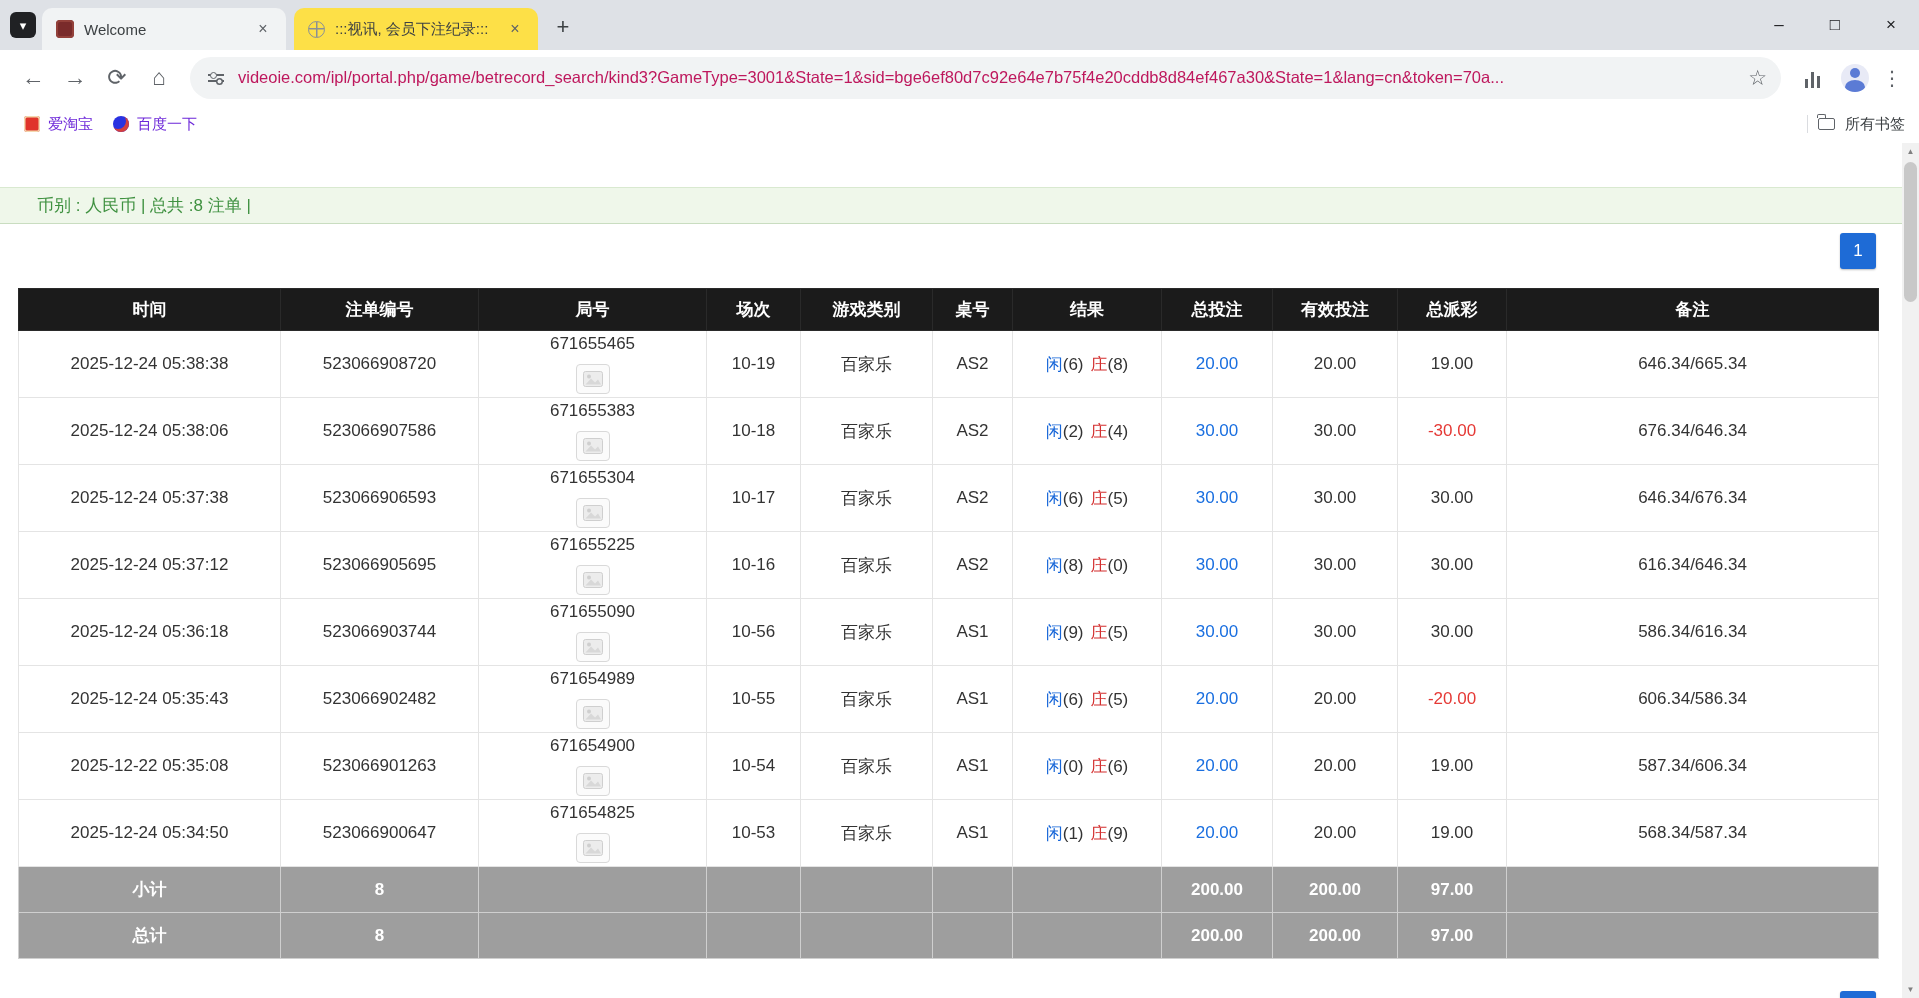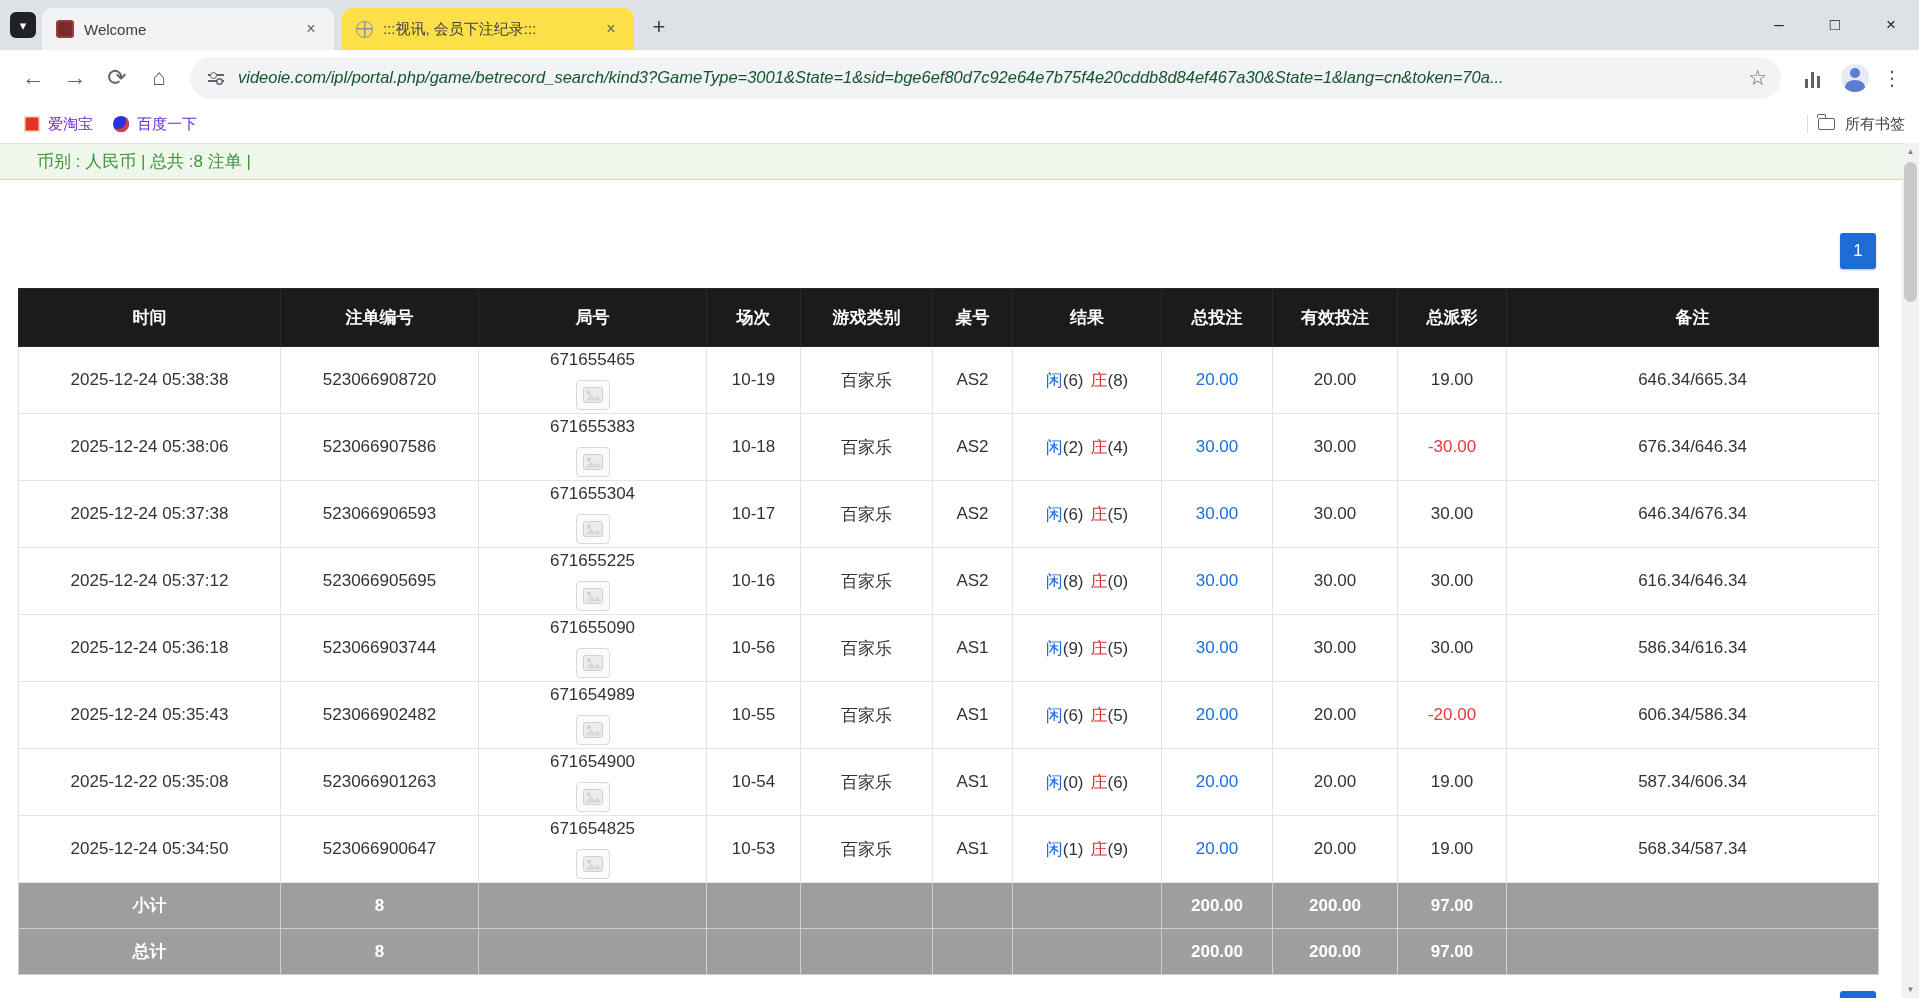--- a/index.html
+++ b/index.html
@@ -4,21 +4,21 @@
 <style>
   * { margin:0; padding:0; box-sizing:border-box; }
   html,body { width:1919px; height:998px; }
   body { font-family:"Liberation Sans","DejaVu Sans",sans-serif; background:#dee1e6; overflow:hidden; }
   .screen { position:relative; width:1919px; height:998px; overflow:hidden; }
 
   
   .tabstrip { height:50px; background:#dee1e6; display:flex; align-items:flex-end; position:relative; }
   .tab-search-btn { width:26px; height:26px; border-radius:6px; background:#202124; color:#fff;
     display:flex; align-items:center; justify-content:center; font-size:13px; margin:0 6px 12px 10px; cursor:pointer; }
-  .tab { width:292px; height:42px; display:flex; align-items:center; gap:10px; padding:0 12px 0 14px;
+  .tab { width:244px; height:42px; display:flex; align-items:center; gap:10px; padding:0 12px 0 14px;
     border-radius:10px 10px 0 0; font-size:15px; color:#3c4043; cursor:pointer; }
   .tab.inactive { background:#f1f3f4; margin-right:8px; }
   .tab.active { background:#fde047; }
   .tab-title { flex:1; white-space:nowrap; overflow:hidden; text-overflow:ellipsis; }
   .tab-close { width:22px; height:22px; border-radius:50%; display:flex; align-items:center; justify-content:center;
     color:#5f6368; font-size:16px; flex:none; }
   .favicon-welcome { width:18px; height:18px; border-radius:4px; background:#7a2b2b; flex:none;
     box-shadow: inset 0 0 0 2px #93403a; }
   .globe-icon { width:17px; height:17px; border:1.5px solid #8a9096; border-radius:50%; flex:none;
     background:
@@ -34,22 +34,22 @@
   .toolbar { height:55px; background:#ffffff; display:flex; align-items:center; padding:0 12px; }
   .nav-icon { width:42px; height:42px; border-radius:50%; display:flex; align-items:center; justify-content:center;
     font-size:23px; color:#5f6368; cursor:pointer; flex:none; }
   .addressbar { flex:1; height:42px; background:#f1f3f4; border-radius:21px; display:flex; align-items:center;
     padding:0 14px 0 16px; margin:0 10px; min-width:0; }
   .tune-icon { width:20px; height:20px; position:relative; flex:none; }
   .tune-icon::before { content:""; position:absolute; left:2px; right:2px; top:6px; height:2px; background:#5f6368;
     box-shadow:0 6px 0 #5f6368; }
   .tune-icon::after { content:""; position:absolute; top:4px; left:4px; width:5px; height:5px; border:1.5px solid #5f6368;
     border-radius:50%; background:#f1f3f4; box-shadow:6px 6px 0 -1.5px #f1f3f4, 6px 6px 0 0 #5f6368; }
-  .url-text { flex:1; margin-left:12px; font-size:16.5px; color:#14532d; white-space:nowrap; overflow:hidden;
-    text-overflow:ellipsis;font-style:italic; }
+  .url-text { flex:1; margin-left:12px; font-size:16.5px; color:#be185d; white-space:nowrap; overflow:hidden;
+    text-overflow:ellipsis; }
   .star-icon { font-size:21px; color:#5f6368; margin-left:10px; cursor:pointer; flex:none; }
   .media-icon { width:26px; height:20px; display:flex; align-items:flex-end; justify-content:center; gap:3px;
     margin:0 8px; cursor:pointer; flex:none; }
   .media-icon i { display:block; width:3px; background:#5f6368; }
   .media-icon i:nth-child(1){height:9px;} .media-icon i:nth-child(2){height:16px;} .media-icon i:nth-child(3){height:12px;}
   .avatar-icon { width:28px; height:28px; border-radius:50%; position:relative; overflow:hidden; margin:0 8px;
     background:#e8eaf6; cursor:pointer; flex:none; }
   .avatar-icon::before { content:""; position:absolute; top:4px; left:9px; width:10px; height:10px; border-radius:50%;
     background:#5b7bd5; }
   .avatar-icon::after { content:""; position:absolute; top:16px; left:4px; width:20px; height:14px; border-radius:50%;
@@ -67,33 +67,33 @@
   .bookmarks-right { margin-left:auto; display:flex; align-items:center; gap:10px; }
   .bm-divider { width:1px; height:18px; background:#dadce0; }
   .folder-icon { width:17px; height:12px; border:1.6px solid #5f6368; border-radius:2px; position:relative; flex:none; }
   .folder-icon::before { content:""; position:absolute; top:-5px; left:-1.6px; width:7px; height:3px;
     border:1.6px solid #5f6368; border-bottom:none; border-radius:2px 2px 0 0; }
   .all-bookmarks-label { font-size:15px; color:#3c4043; }
 
   
   .page { position:absolute; top:143px; left:0; right:0; bottom:0; background:#ffffff; }
   .info-bar { height:37px; background:#eff7ea; border-top:1px solid #d9e9d0; border-bottom:1px solid #c9ddc0;
-    display:flex; align-items:center; justify-content:space-between; padding:0 64px 0 37px; }
+    display:flex; align-items:center; justify-content:space-between; padding:0 64px 0 37px;margin-top:44px; }
   .info-left { font-size:17px; color:#3f9140; }
   .info-right { font-size:17px; color:#e23b3b; }
 
   .pagination-btn { position:absolute; width:36px; height:36px; background:#1e6bd6; color:#fff; border-radius:3px;
     display:flex; align-items:center; justify-content:center; font-size:17px; cursor:pointer;
     box-shadow:0 1px 2px rgba(0,0,0,.25); }
   .pagination-top { top:90px; right:43px; }
   .pagination-bottom { top:848px; right:43px; }
 
   .table-wrap { position:absolute; top:145px; left:18px; width:1860px; }
   table.bets { width:100%; border-collapse:collapse; table-layout:fixed; }
-  .bets thead th { background:#1b1b1b; color:#fff; font-size:17px; font-weight:bold; height:58px;
+  .bets thead th { background:#1b1b1b; color:#fff; font-size:17px; font-weight:bold; height:42px;
     border:1px solid #2a2a2a; text-align:center; }
   .bets tbody td { height:67px; border:1px solid #e4e4e4; text-align:center; font-size:17px; color:#333;
     background:#fff; }
   .bets tfoot td { height:46px; background:#9e9e9e; color:#fff; font-weight:bold; font-size:17px;
     border:1px solid #cfcfcf; text-align:center; }
   .round-wrap { display:inline-flex; align-items:center; gap:10px;flex-direction:column; }
   .thumb-btn { width:34px; height:30px; border:1px solid #d9d9d9; border-radius:4px; background:#fbfbfb;
     display:inline-flex; align-items:center; justify-content:center; cursor:pointer; }
   .player { color:#1565d8; }
   .banker { color:#d32f2f; margin-left:7px; }

